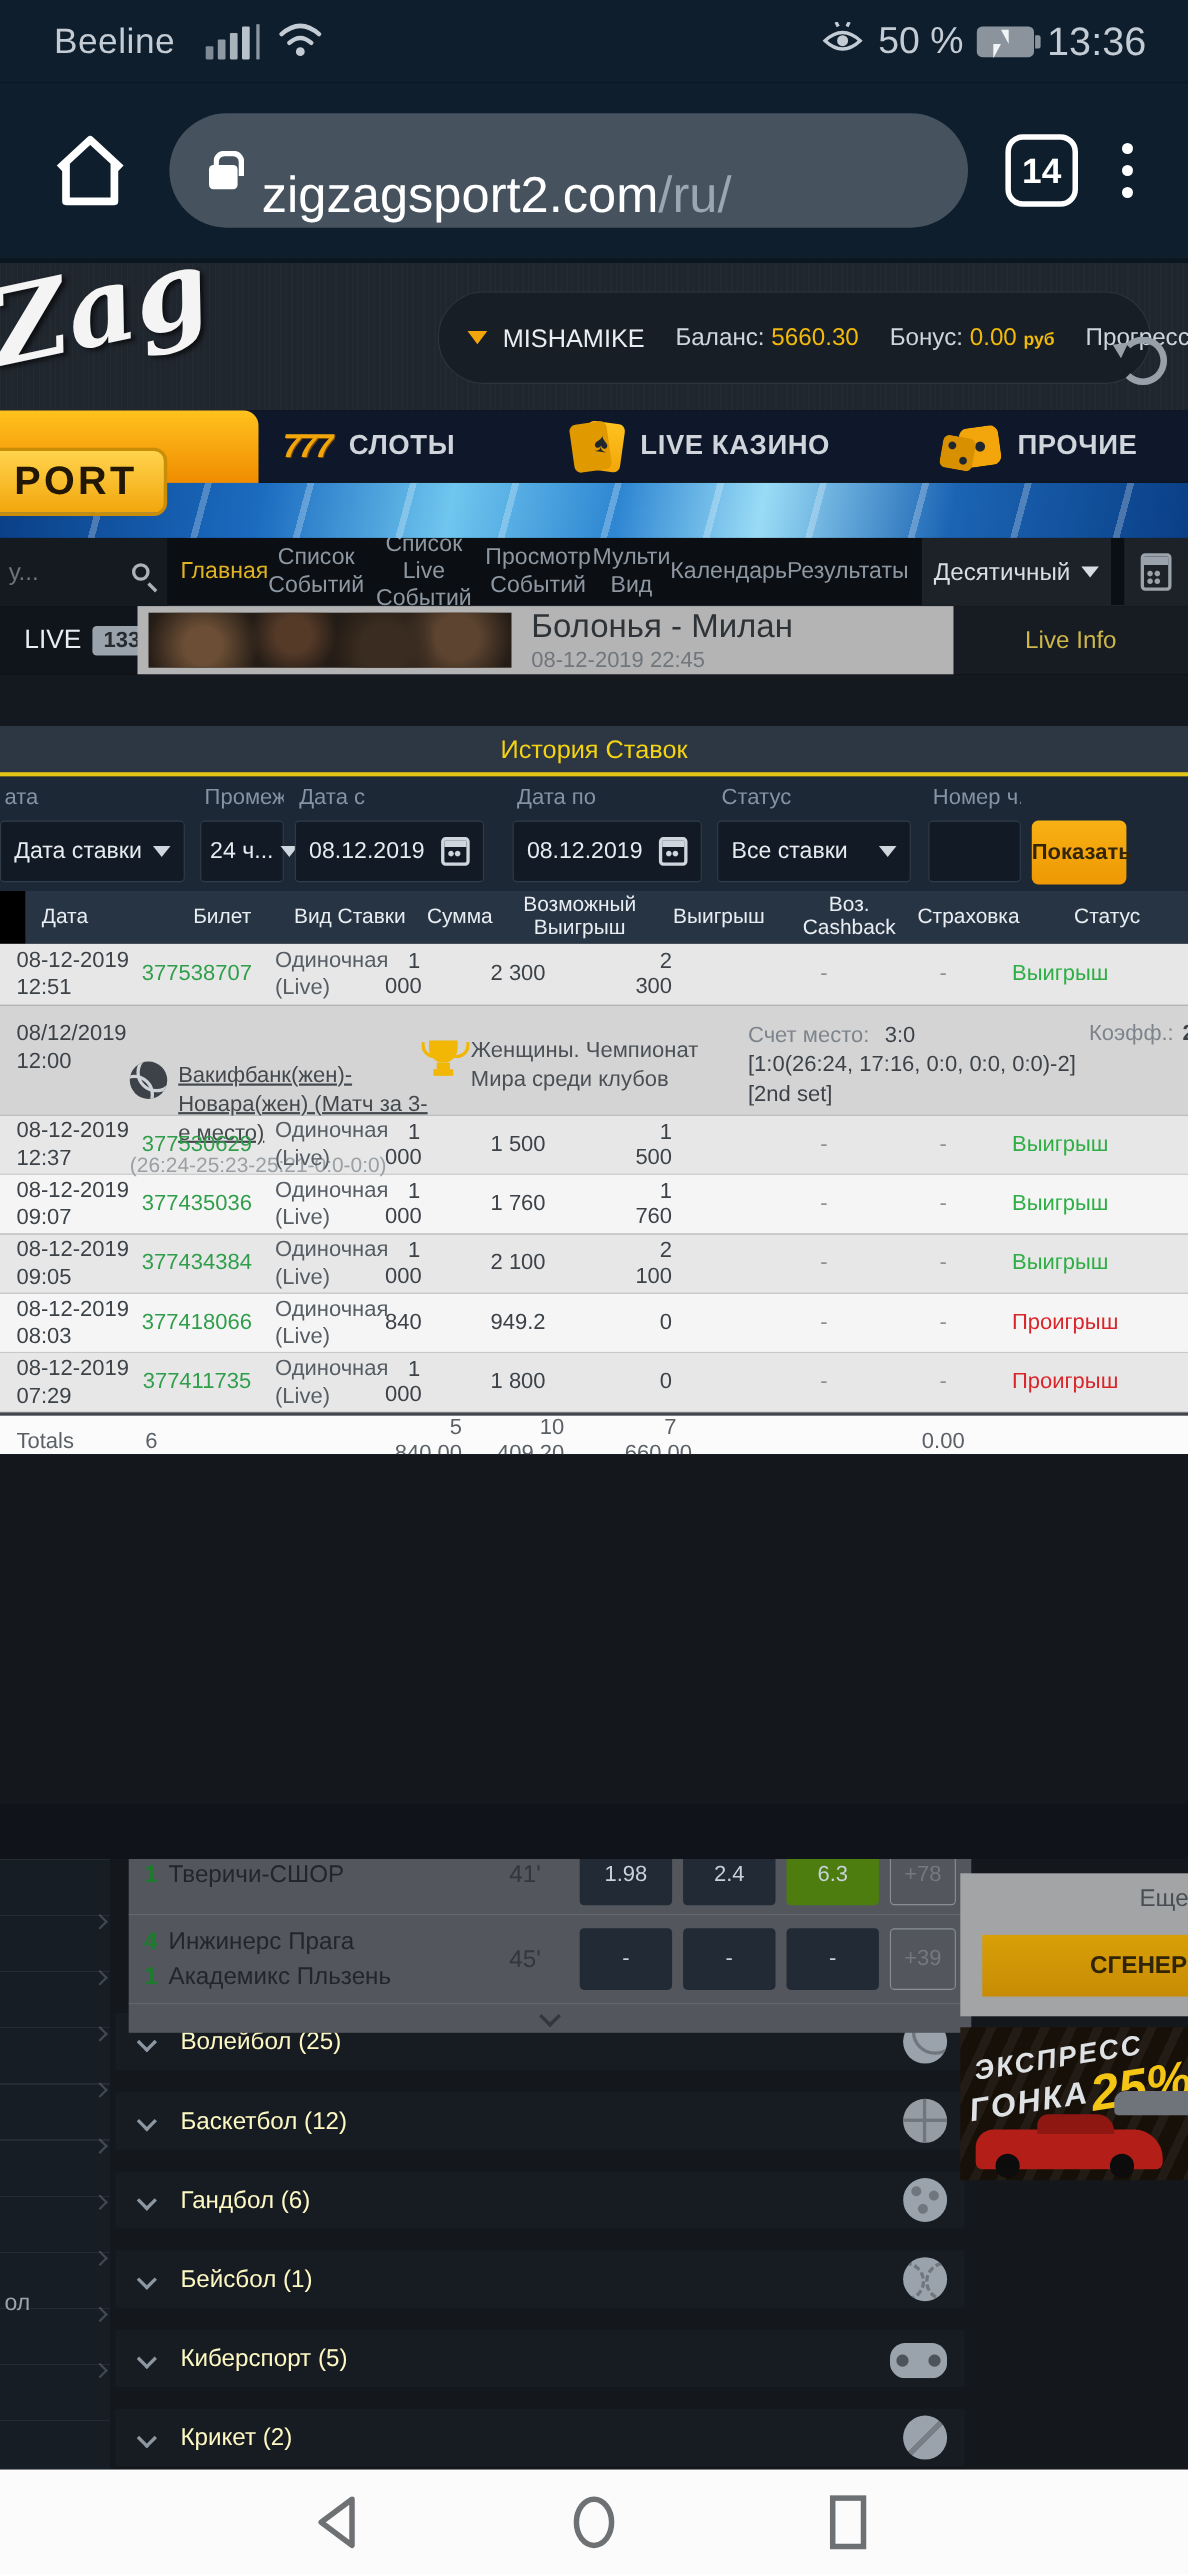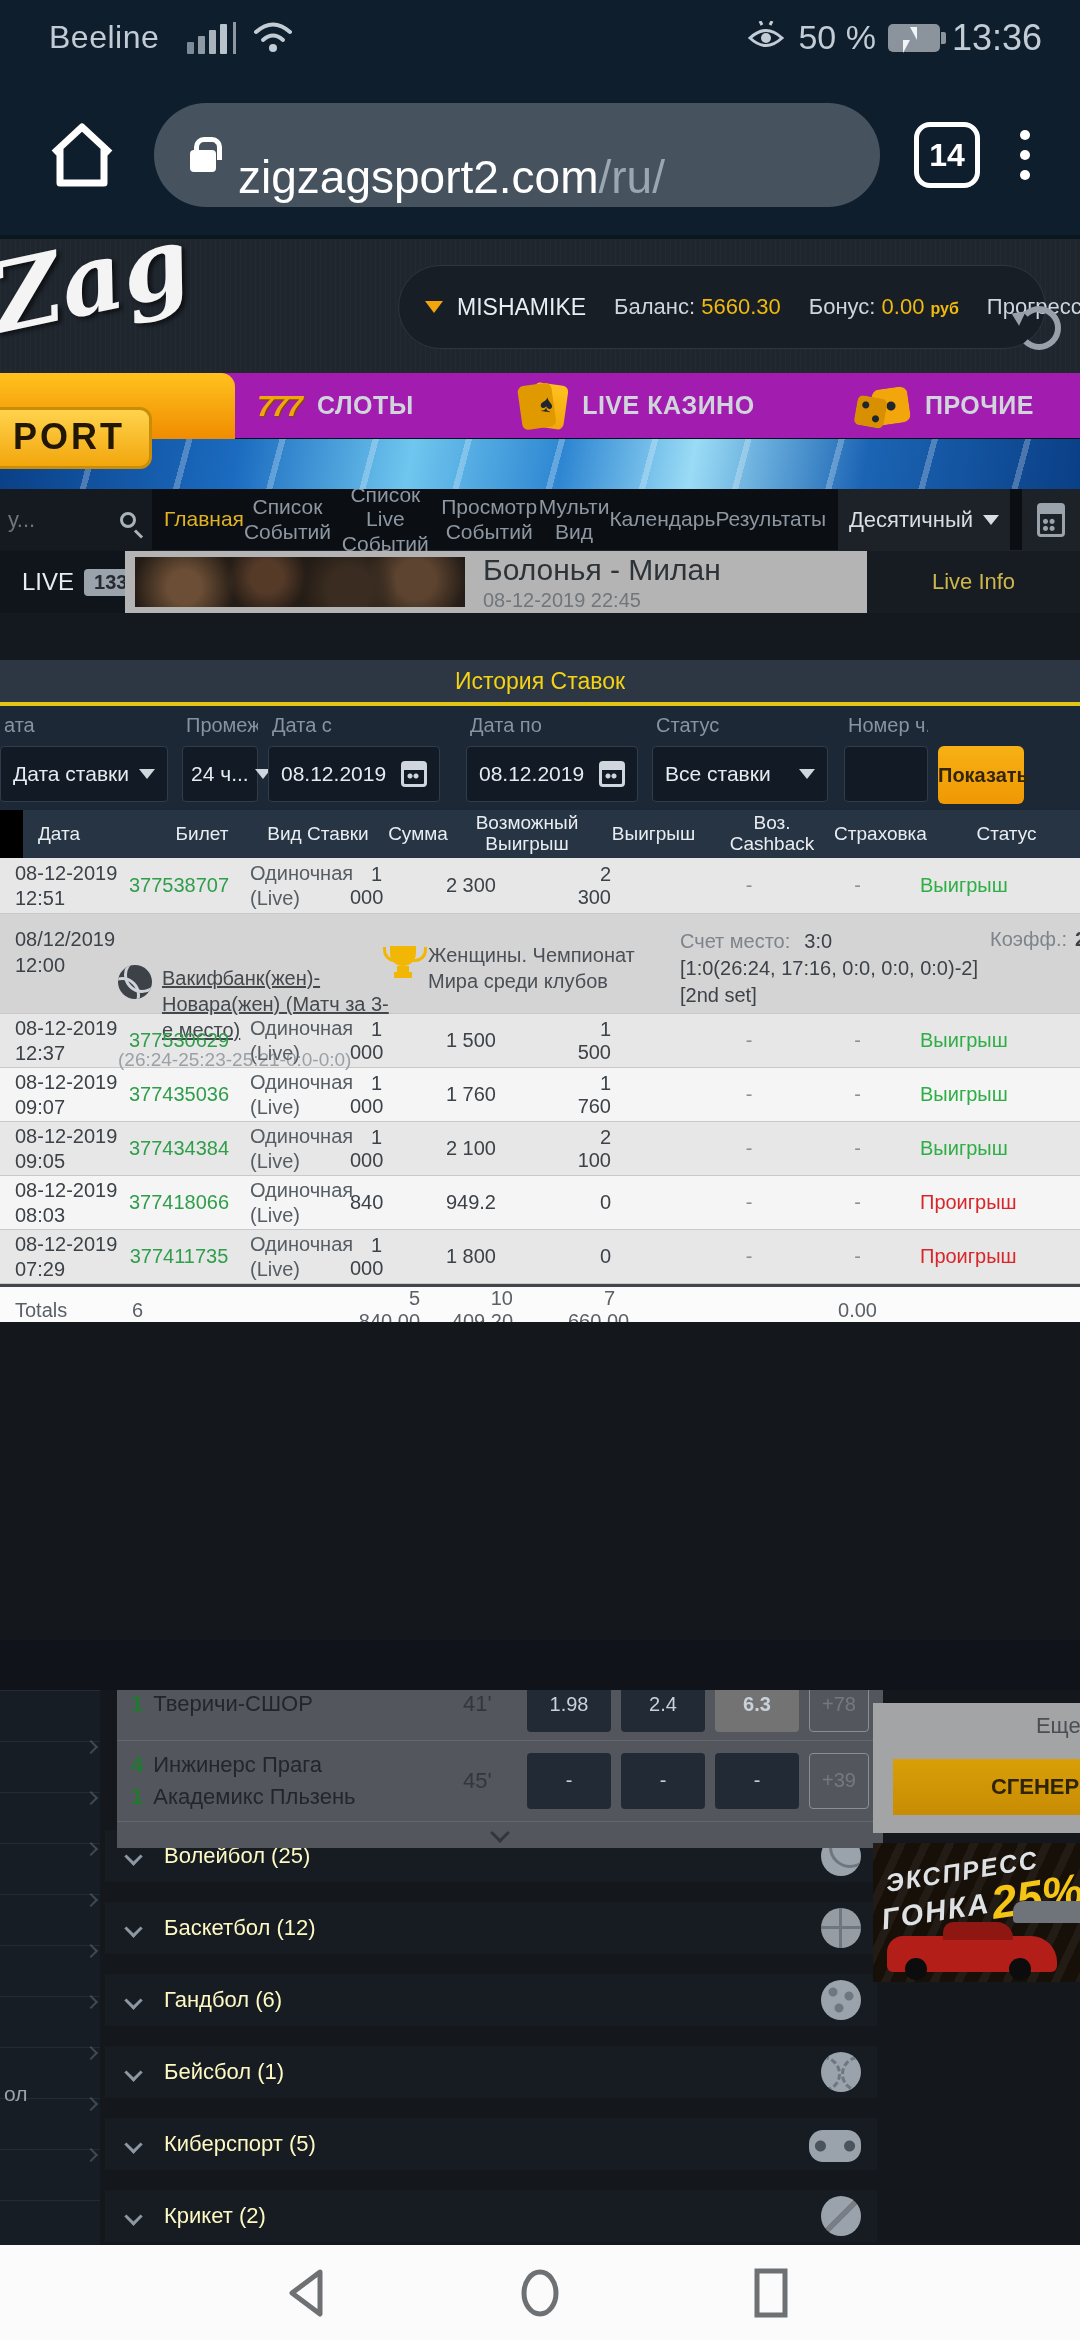--- a/index.html
+++ b/index.html
@@ -43,21 +43,21 @@
   .caret-dn { width:0;height:0;border-left:9px solid transparent;border-right:9px solid transparent;border-top:12px solid #f2a60c; }
   .username { color:#e9eef3; font-size:23px; }
   .sep-dot { width:16px; height:16px; border-radius:50%; background:#10151b; box-shadow:inset 0 2px 3px #000; }
   .kv { font-size:22px; color:#cdd5dd; white-space:nowrap; }
   .kv .val { color:#f0b90b; }
   .kv .cur { color:#f0b90b; font-size:16px; font-weight:bold; }
   .progress-wrap { display:flex; align-items:center; gap:8px; }
   .refresh-ic { position:absolute; right:-16px; top:40px; width:44px; height:44px; border:6px solid #98a1aa; border-radius:50%; border-left-color:transparent; }
   .refresh-ic::after { content:""; position:absolute; left:-12px; top:-4px; border-style:solid; border-width:8px 12px 8px 0; border-color:transparent #98a1aa transparent transparent; transform:rotate(25deg); }
   
-  .main-tabs { height:66px; background:#a21caf; display:flex; border-bottom:1px solid #0c1014; }
+  .main-tabs { height:66px; background:#0f172a; display:flex; border-bottom:1px solid #0c1014; }
   .active-tab { width:235px; height:66px; background:linear-gradient(#ffc21e,#f08c00); border-radius:0 14px 0 0; }
   .mt-items { flex:1; display:flex; align-items:center; justify-content:space-between; padding:0 46px 0 22px; }
   .mt-item { display:flex; align-items:center; gap:16px; cursor:pointer; }
   .mt-label { color:#cfd5db; font-size:25px; font-weight:bold; letter-spacing:.5px; }
   .ic-slots { color:#f2a60c; font-size:30px; font-weight:bold; font-style:italic; text-shadow:1px 1px 0 #7a4d00; letter-spacing:-2px; }
   .ic-cards { width:34px; height:44px; background:linear-gradient(#ffc21e,#f2a60c); border-radius:6px; position:relative; transform:rotate(8deg); }
   .ic-cards::before { content:""; position:absolute; left:-12px; top:2px; width:34px; height:44px; background:#e09a00; border-radius:6px; transform:rotate(-16deg); z-index:-1; }
   .ic-cards::after { content:"♠"; position:absolute; left:8px; top:6px; color:#20262e; font-size:24px; }
   .ic-dice { width:36px; height:36px; background:#f2a60c; border-radius:8px; position:relative; transform:rotate(-8deg);
     background-image:radial-gradient(circle at 50% 50%, #20262e 4px, transparent 5px); }
@@ -173,21 +173,21 @@
   .side-frag { position:absolute; left:4px; top:392px; color:#9aa3ad; font-size:21px; }
   .match-card { position:absolute; left:117px; top:346px; width:766px; background:#53575d; z-index:2; padding:0 0 6px 0; }
   .mc-row { display:flex; align-items:center; padding:8px 14px; border-bottom:1px solid #64686e; }
   .mc-row:last-of-type { border-bottom:none; }
   .mc-teams { flex:1; }
   .mc-team { font-size:22px; color:#22262a; line-height:1.45; }
   .mc-team .num { color:#1f7a2f; font-weight:bold; margin-right:10px; }
   .mc-time { width:64px; color:#33373c; font-size:22px; }
   .mc-odds { display:flex; gap:10px; }
   .odd-cell { width:84px; height:56px; background:#212a35; border-radius:4px; color:#c9d2da; font-size:20px; display:flex; align-items:center; justify-content:center; cursor:pointer; }
-  .odd-cell.red { background:#737373;font-weight:bold; }
+  .odd-cell.red { background:#4d7c0f; }
   .more-cell { width:60px; height:56px; border:1px solid #8a8f95; border-radius:4px; color:#75797f; background:transparent; font-size:20px; display:flex; align-items:center; justify-content:center; margin-left:10px; cursor:pointer; }
   .mc-chev { display:flex; justify-content:center; padding:4px 0 2px; }
   .chev-dn { width:14px; height:14px; border-right:3px solid #33373c; border-bottom:3px solid #33373c; transform:rotate(45deg); }
   .accordions { position:absolute; left:105px; top:508px; width:772px; display:flex; flex-direction:column; gap:20px; }
   .acc-card { height:52px; background:#171c23; display:flex; align-items:center; padding:0 16px 0 22px; cursor:pointer; }
   .acc-chev { width:13px; height:13px; border-right:3px solid #8d97a2; border-bottom:3px solid #8d97a2; transform:rotate(45deg); margin-right:24px; flex:none; }
   .acc-label { color:#fef9c3; font-size:22px; flex:1; }
   .acc-icon { width:40px; height:40px; border-radius:50%; background:#9aa2ab; flex:none; position:relative; overflow:hidden; }
   .acc-icon.ic-volleyball::before { content:""; position:absolute; left:8px; top:-10px; width:36px; height:36px; border:3px solid #6f767e; border-radius:50%; }
   .acc-icon.ic-basketball { background:#959ca4; }

